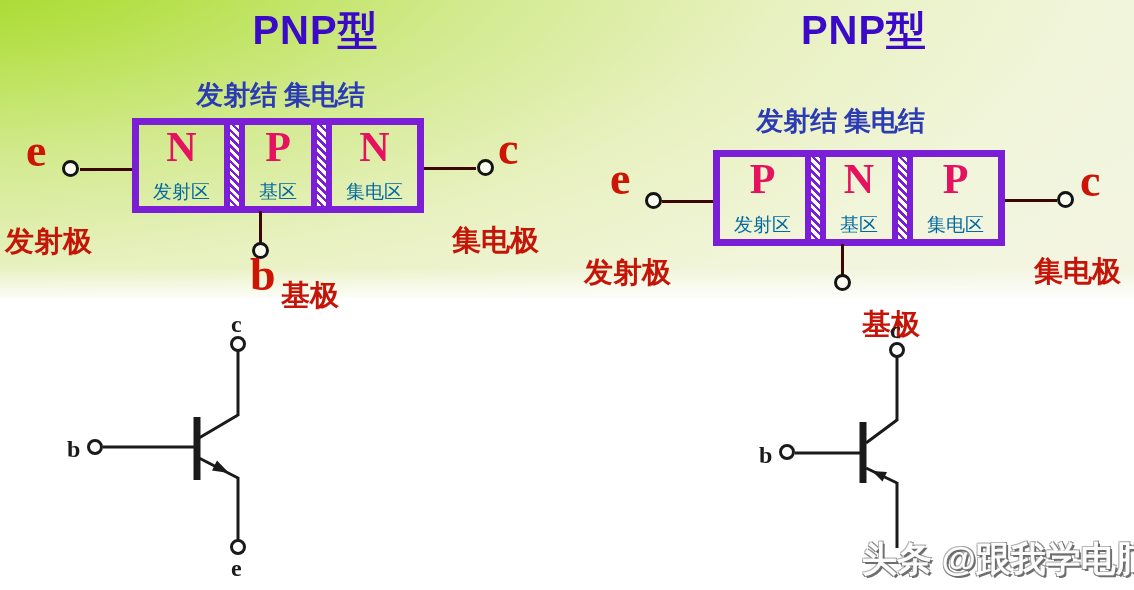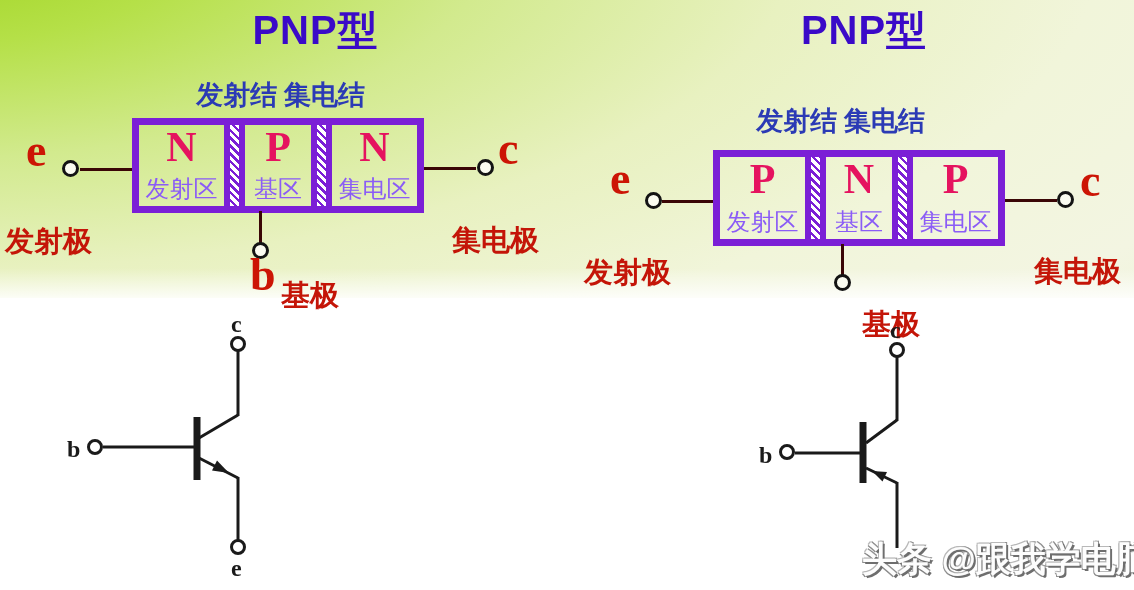--- a/index.html
+++ b/index.html
@@ -33,22 +33,22 @@
   }
   .cell {
     display:flex; flex-direction:column; align-items:center;
     justify-content:space-between; box-sizing:border-box; padding:3px 0 4px;
   }
   .cell .doping {
     font-family:"Liberation Serif","DejaVu Serif",serif; font-weight:bold;
     font-size:42px; line-height:0.95; color:#e5135f;
   }
   .cell .rname {
-    font-family:Liberation Serif, serif; font-size:24px;
-    color:#8b5cf6; white-space:nowrap; line-height:1; padding-bottom:1px;
+    font-family:Liberation Serif, serif; font-size:19px;
+    color:#0369a1; white-space:nowrap; line-height:1; padding-bottom:1px;
   }
   .c-wide { width:85px; } .c-mid { width:66px; }
   .jstrip {
     width:21px; box-sizing:border-box;
     border-left:6px solid #7b1fd6; border-right:6px solid #7b1fd6;
     background:repeating-linear-gradient(45deg,
       #ffffff 0px, #ffffff 3px, #7b1fd6 3px, #7b1fd6 5.5px);
   }
   
   .lead { position:absolute; background:#3a0606; }

